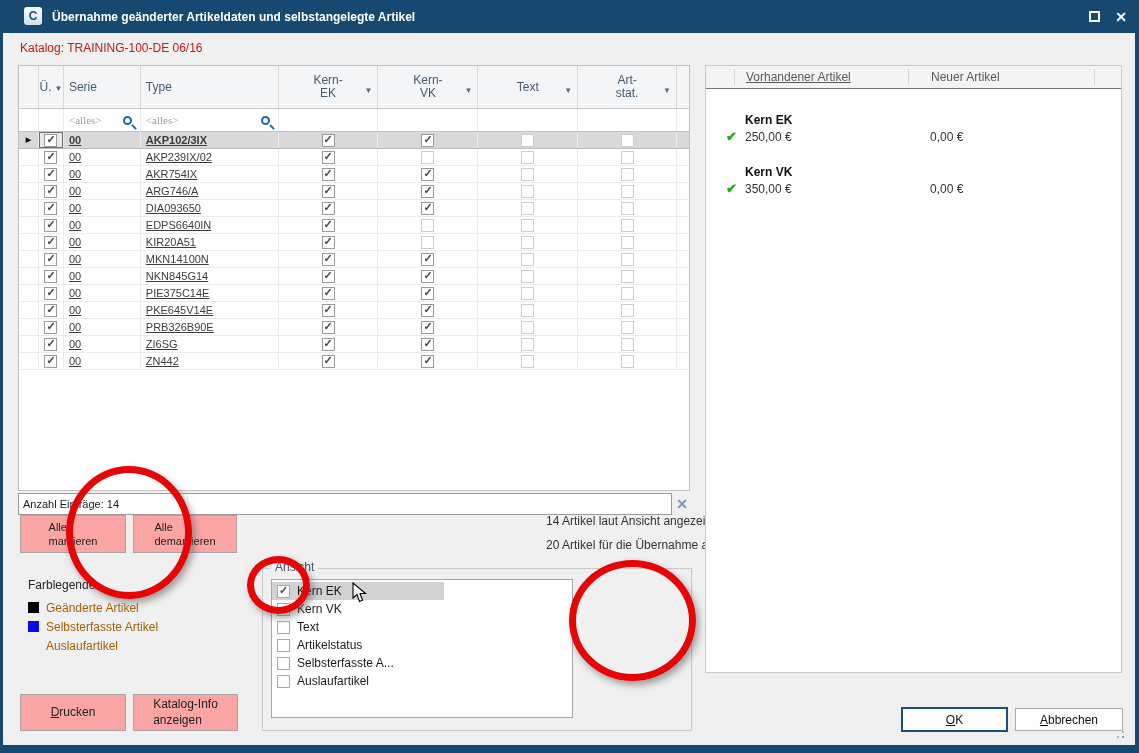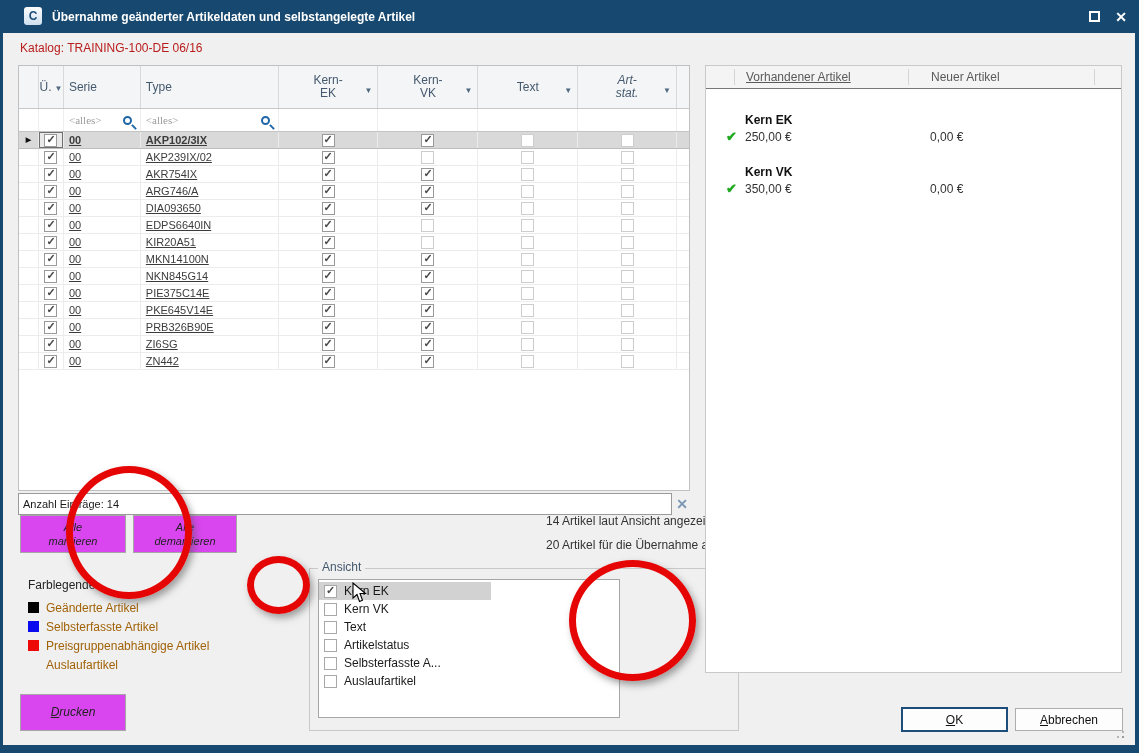--- a/index.html
+++ b/index.html
@@ -23,54 +23,54 @@
   .grid{position:absolute;left:18px;top:65px;width:672px;height:426px;background:#fff;border:1px solid #c0c0c0;}
   .ghead{display:flex;height:43px;background:#f4f5f6;border-bottom:1px solid #c8c8c8;}
   .hc{position:relative;border-right:1px solid #d9d9d9;color:#44596e;font-size:12px;display:flex;align-items:center;justify-content:center;}
   .hc.left{justify-content:flex-start;padding-left:5px;}
   .h2l .l{display:block;text-align:center;line-height:13px;}
   .dd{position:absolute;right:5px;top:16px;}
   .dd::after{content:"▼";font-size:8px;color:#4e6880;}
   .ddi{margin-left:3px;}
   .ddi::after{content:"▼";font-size:8px;color:#4e6880;}
   .c-marker{width:20px;}.c-ueb{width:25px;}.c-serie{width:77px;}.c-type{width:138px;}
-  .c-ek{width:100px;}.c-vk{width:100px;}.c-text{width:100px;}.c-stat{width:99px;font-style:italic;}.c-tail{width:12px;border-right:none !important;}
+  .c-ek{width:100px;}.c-vk{width:100px;}.c-text{width:100px;}.c-stat{width:99px;}.c-tail{width:12px;border-right:none !important;}
   .gfilter{display:flex;height:23px;background:#fff;border-bottom:1px solid #c4c4c4;}
   .fc{border-right:1px solid #ededed;display:flex;align-items:center;justify-content:space-between;padding:0 6px 0 5px;}
   .ftext{color:#9b9b9b;font-size:11px;font-family:Liberation Serif, serif;}
   .lens{width:9px;height:9px;border:2px solid #1e66a8;border-radius:50%;position:relative;display:inline-block;margin-right:2px;}
   .lens::after{content:"";position:absolute;width:6px;height:2px;background:#1e66a8;transform:rotate(45deg);left:6px;top:8px;}
   .grow{display:flex;height:17px;border-bottom:1px solid #ececec;}
   .grow.sel{background:#d9d9d9;border-bottom-color:#bdbdbd;font-weight:bold;}
   .gc{border-right:1px solid #ececec;display:flex;align-items:center;font-size:11px;color:#3c3c3c;}
   .gc.txt{padding-left:5px;text-decoration:underline;}
   .gc.cbx,.gc.c-marker{justify-content:center;}
   .gc.focus{box-shadow:inset 0 0 0 1px #6e6e6e;background:#e9e9e9;}
   .mark::after{content:"▶";font-size:7px;color:#111;}
   .cb{width:13px;height:13px;border:1px solid #999;background:#fff;position:relative;display:inline-block;flex:none;}
   .cb.checked::after{content:"✓";position:absolute;left:1px;top:-2px;font-size:11px;color:#4a4a4a;font-weight:bold;}
   .cb.light{border-color:#cdcdcd;}
   
   .count-bar{position:absolute;left:18px;top:493px;width:654px;height:22px;background:#fff;border:1px solid #9a9a9a;display:flex;align-items:center;padding-left:4px;font-size:11px;color:#1a1a1a;}
   .clearx{position:absolute;left:671px;top:494px;width:22px;height:20px;display:flex;align-items:center;justify-content:center;}
   .clearx::after{content:"✕";color:#7b97b3;font-weight:bold;font-size:14px;}
-  .abtn{position:absolute;background:#d946ef;border:1px solid #a6a6a6;color:#222;font-size:11px;display:flex;align-items:center;justify-content:center;text-align:center;white-space:pre-line;line-height:1.3;font-style:italic;}
+  .abtn{position:absolute;background:#fca5a5;border:1px solid #a6a6a6;color:#222;font-size:11px;display:flex;align-items:center;justify-content:center;white-space:pre-line;line-height:1.3;}
   .b-mark1{left:20px;top:515px;width:106px;height:38px;}
   .b-demark1{left:133px;top:515px;width:104px;height:38px;}
   .b-print{left:20px;top:694px;width:106px;height:37px;font-size:12px;}
   .b-kinfo{left:133px;top:694px;width:105px;height:37px;font-size:12px;}
   .status1{position:absolute;left:546px;top:514px;font-size:12px;color:#333;}
   .status2{position:absolute;left:546px;top:538px;font-size:12px;color:#333;}
   
   .leg-title{position:absolute;left:28px;top:578px;font-size:12px;color:#222;}
   .legende{position:absolute;left:28px;top:598px;width:220px;}
   .legrow{display:flex;align-items:center;height:19px;font-size:12px;color:#a16207;}
   .sw{width:11px;height:11px;margin-right:7px;flex:none;}
   
-  .groupbox{position:absolute;left:262px;top:568px;width:430px;height:163px;border:1px solid #c9c9c9;margin-left:47px;}
+  .groupbox{position:absolute;left:262px;top:568px;width:430px;height:163px;border:1px solid #c9c9c9;}
   .glegend{position:absolute;top:-9px;left:8px;background:#f0f0f0;padding:0 4px;color:#44596e;font-size:12px;}
   .listbox{position:absolute;left:8px;top:10px;width:302px;height:139px;background:#fff;border:1px solid #a6a6a6;padding-top:2px;overflow:hidden;}
   .litem{display:flex;align-items:center;height:18px;padding-left:5px;font-size:12px;color:#1a1a1a;}
   .litem .cb{margin-right:7px;border-color:#a8a8a8;}
   .litem.sel{background:#d2d2d2;width:172px;}
   
   .panel{position:absolute;left:705px;top:65px;width:417px;height:608px;background:#fff;border:1px solid #c9c9c9;}
   .phead{position:relative;height:23px;background:#f4f4f5;border-bottom:1px solid #777;color:#5a5a5a;font-size:12px;}
   .ph1{position:absolute;left:40px;top:4px;text-decoration:underline;}
   .ph2{position:absolute;left:225px;top:4px;}
@@ -486,24 +486,20 @@
   <div class="legende">
       <div class="legrow">
         <span class="sw" style="background: rgb(0, 0, 0);"></span>
         <span>Geänderte Artikel</span>
       </div>
       <div class="legrow">
         <span class="sw" style="background: rgb(10, 10, 238);"></span>
         <span>Selbsterfasste Artikel</span>
       </div>
       <div class="legrow">
-        <span class="sw" style="background: rgb(238, 9, 9);"></span>
-        <span>Preisgruppenabhängige Artikel</span>
-      </div>
-      <div class="legrow">
         <span class="sw" style="visibility: hidden;"></span>
         <span>Auslaufartikel</span>
       </div>
     </div>
 
   <div class="groupbox">
     <span class="glegend">Ansicht</span>
     <div class="listbox">
         <div class="litem sel">
           <span class="cb checked"></span>
@@ -527,20 +523,22 @@
         </div>
         <div class="litem">
           <span class="cb"></span>
           <span class="llabel">Auslaufartikel</span>
         </div>
       </div>
 
   </div>
 
   <div class="abtn b-print"><u>D</u>rucken</div>
+  <div class="abtn b-kinfo">Katalog-Info
+anzeigen</div>
 
   <div class="panel">
     <div class="phead">
       <span class="psep s1"></span>
       <span class="psep s2"></span>
       <span class="psep s3"></span>
       <span class="ph1">Vorhandener Artikel</span>
       <span class="ph2">Neuer Artikel</span>
     </div>
     <div class="pbody">

